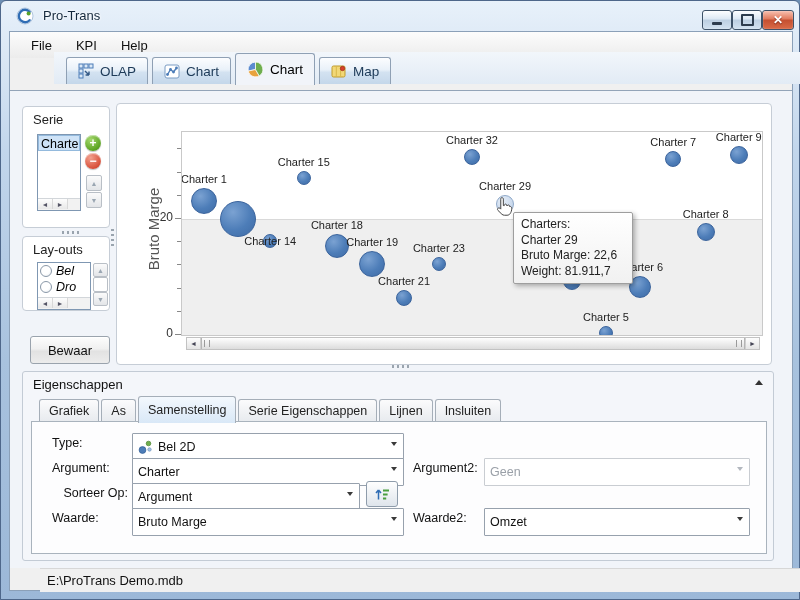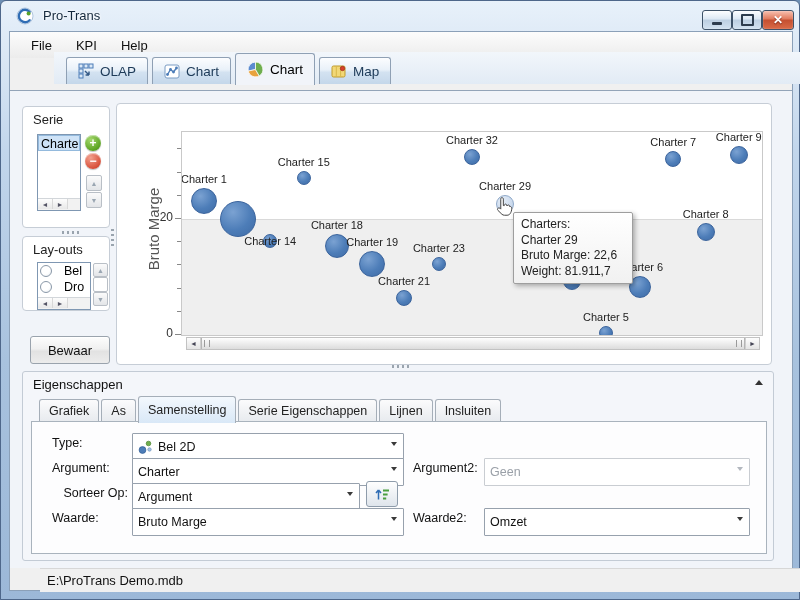--- a/index.html
+++ b/index.html
@@ -42,22 +42,22 @@
         border-color:#8fa0b4;font-weight:normal;color:#000;}
   
   .workspace{position:absolute;left:0;top:58px;width:782px;height:478px;background:#f1f4f9;
              border-top:1px solid #93a4b8;box-sizing:border-box;}
   .groupbox{position:absolute;background:#fff;border:1px solid #c6cdd6;border-radius:4px;box-sizing:border-box;}
   .gb-title{position:absolute;left:10px;top:5px;font-size:13px;color:#222;}
   
   .listbox{position:absolute;background:#fff;border:1px solid #7f97b2;box-sizing:border-box;overflow:hidden;}
   .list-item{height:16px;font-size:12.5px;color:#000;padding:1px 2px 0 2px;white-space:nowrap;overflow:hidden;}
   .list-item.selected{background:#cfe3f7;border:1px solid #94badd;box-sizing:border-box;}
-  .radio-item{height:16px;display:flex;align-items:center;gap:12px;padding-left:2px;
-              font-size:12.5px;color:#000;}
+  .radio-item{height:16px;display:flex;align-items:center;gap:4px;padding-left:2px;
+              font-size:12.5px;color:#000;font-style:italic;}
   .radio-circle{width:10px;height:10px;border:1px solid #8a98a8;border-radius:50%;
                 background:radial-gradient(circle at 35% 30%,#fff 55%,#dfe6ec);flex:none;}
   .roundbtn{position:absolute;width:16px;height:16px;border-radius:50%;display:flex;align-items:center;
             justify-content:center;color:#fff;font-size:12px;font-weight:bold;line-height:1;
             box-shadow:0 1px 1px rgba(0,0,0,.25), inset 0 1px 1px rgba(255,255,255,.6);}
   .roundbtn.add{background:radial-gradient(circle at 35% 30%,#a5d86d,#5ba321 70%,#3f7d12);}
   .roundbtn.remove{background:radial-gradient(circle at 35% 30%,#f2a08e,#d8503a 70%,#b03322);}
   .sqbtn{position:absolute;width:14px;height:14px;border:1px solid #b9bfc6;border-radius:2px;
          background:linear-gradient(180deg,#fbfbfb,#e3e5e8);display:flex;align-items:center;
          justify-content:center;font-size:7px;color:#9aa6b2;}

